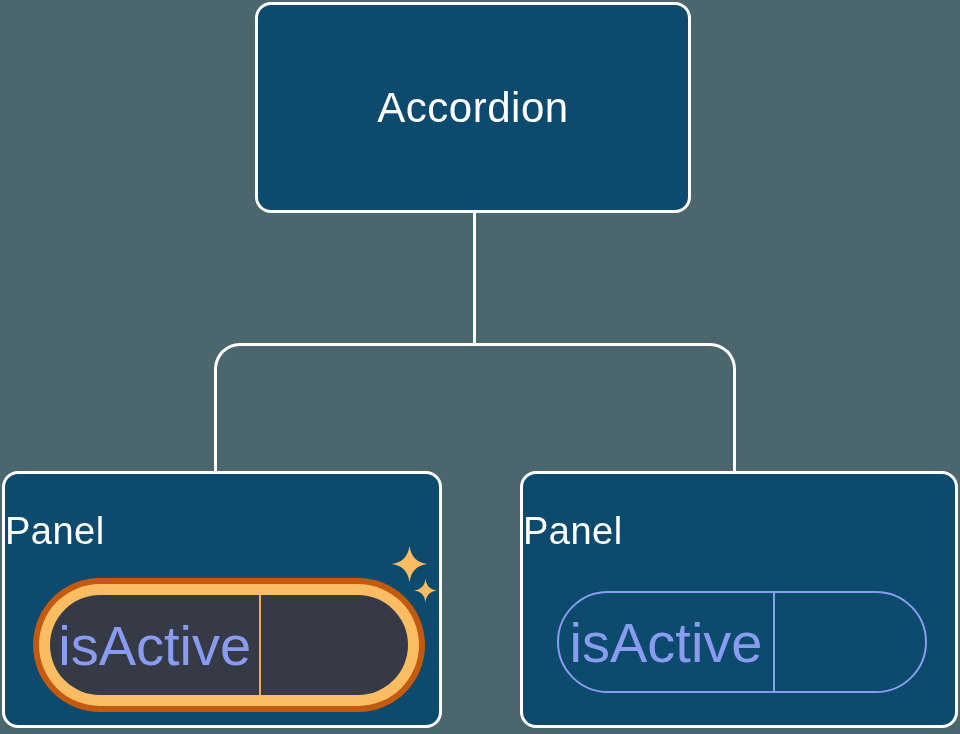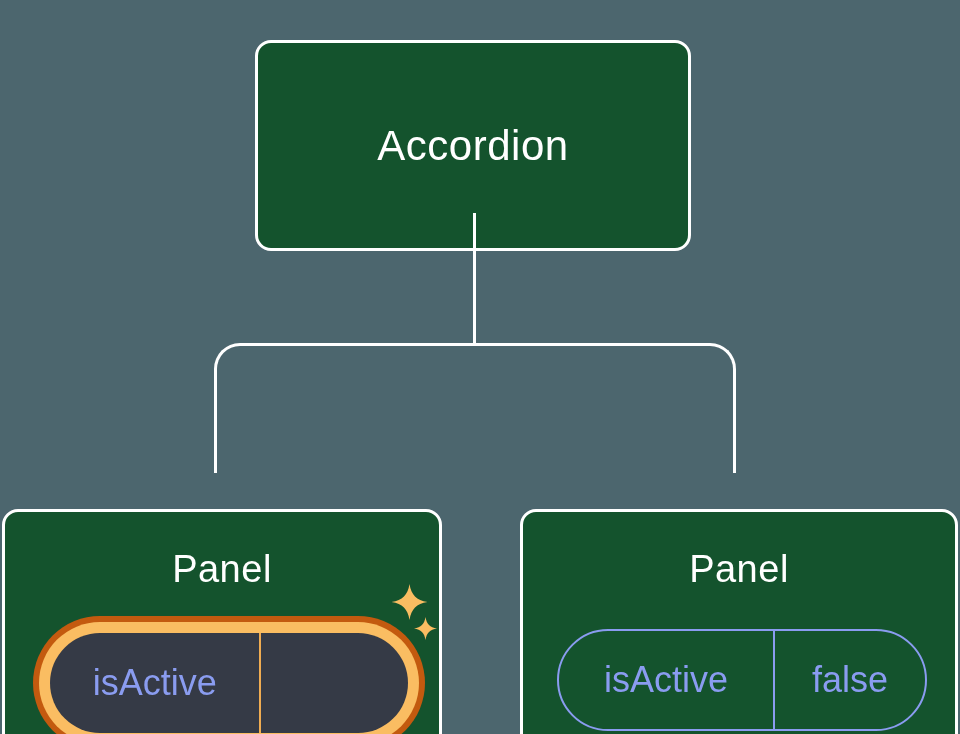--- a/index.html
+++ b/index.html
@@ -5,25 +5,24 @@
   html,body{margin:0;padding:0;}
   .stage{
     position:relative;
     width:960px;height:734px;
     background:#4C666E;
     overflow:hidden;
     font-family:"Liberation Sans", sans-serif;
   }
   .node{
     position:absolute;
-    background:#14532d;
+    background:#0c4a6e;
     border:3px solid #FFFFFF;
     border-radius:16px;
     box-sizing:border-box;
-    margin-top:38px;
   }
   .root-node{
     left:255px;top:2px;width:436px;height:211px;
     display:flex;align-items:center;justify-content:center;
   }
   .root-label{
     color:#FFFFFF;font-size:42px;font-weight:500;letter-spacing:0.5px;
   }
   .stem{
     position:absolute;left:473px;top:213px;width:3px;height:132px;
@@ -34,42 +33,42 @@
     border:3px solid #FFFFFF;border-bottom:none;
     border-radius:26px 26px 0 0;
     box-sizing:border-box;
     background:transparent;
   }
   .panel{top:471px;height:257px;}
   .panel-left{left:2px;width:440px;}
   .panel-right{left:520px;width:438px;}
   .panel-title{
     position:absolute;top:38px;left:0;right:0;
-    text-align:center;color:#FFFFFF;
+    text-align:left;color:#FFFFFF;
     font-size:38px;font-weight:500;line-height:1;letter-spacing:0.5px;
   }
   
   .pill-highlight{
     position:absolute;left:28px;top:104px;width:392px;height:134px;
     background:#C35A0F;border-radius:67px;
     padding:6px;box-sizing:border-box;
   }
   .pill-highlight-inner{
     width:100%;height:100%;
     background:#FABD62;border-radius:61px;
     padding:11px;box-sizing:border-box;
   }
   .pill-core{
     width:100%;height:100%;
     background:#353A46;border-radius:50px;
     display:flex;align-items:stretch;overflow:hidden;
   }
   .cell{
     display:flex;align-items:center;justify-content:center;
-    color:#8A9CF0;font-size:36px;font-weight:400;
+    color:#8A9CF0;font-size:56px;font-weight:400;
   }
   .cell.name{flex:0 0 58.5%;}
   .cell.value{flex:1;}
   .cell.bold{font-weight:700;}
   .divider-orange{flex:0 0 2px;background:#F0AC52;}
   .divider-purple{flex:0 0 2px;background:#8A9CF0;}
   
   .pill-plain{
     position:absolute;left:34px;top:117px;width:370px;height:102px;
     border:2px solid #8A9CF0;border-radius:51px;
@@ -112,17 +111,16 @@
       <path d="M12 0 C13.2 7.4 16.6 10.8 24 12 C16.6 13.2 13.2 16.6 12 24 C10.8 16.6 7.4 13.2 0 12 C7.4 10.8 10.8 7.4 12 0 Z" fill="#FABD62"></path>
     </svg>
   </div>
 
   <div class="node panel panel-right">
     <div class="panel-title">Panel</div>
 
     <div class="pill-plain">
       <span class="cell name">isActive</span>
       <span class="divider-purple"></span>
-      <span class="cell value">false</span>
     </div>
   </div>
 
 </div>
 
 </body></html>

